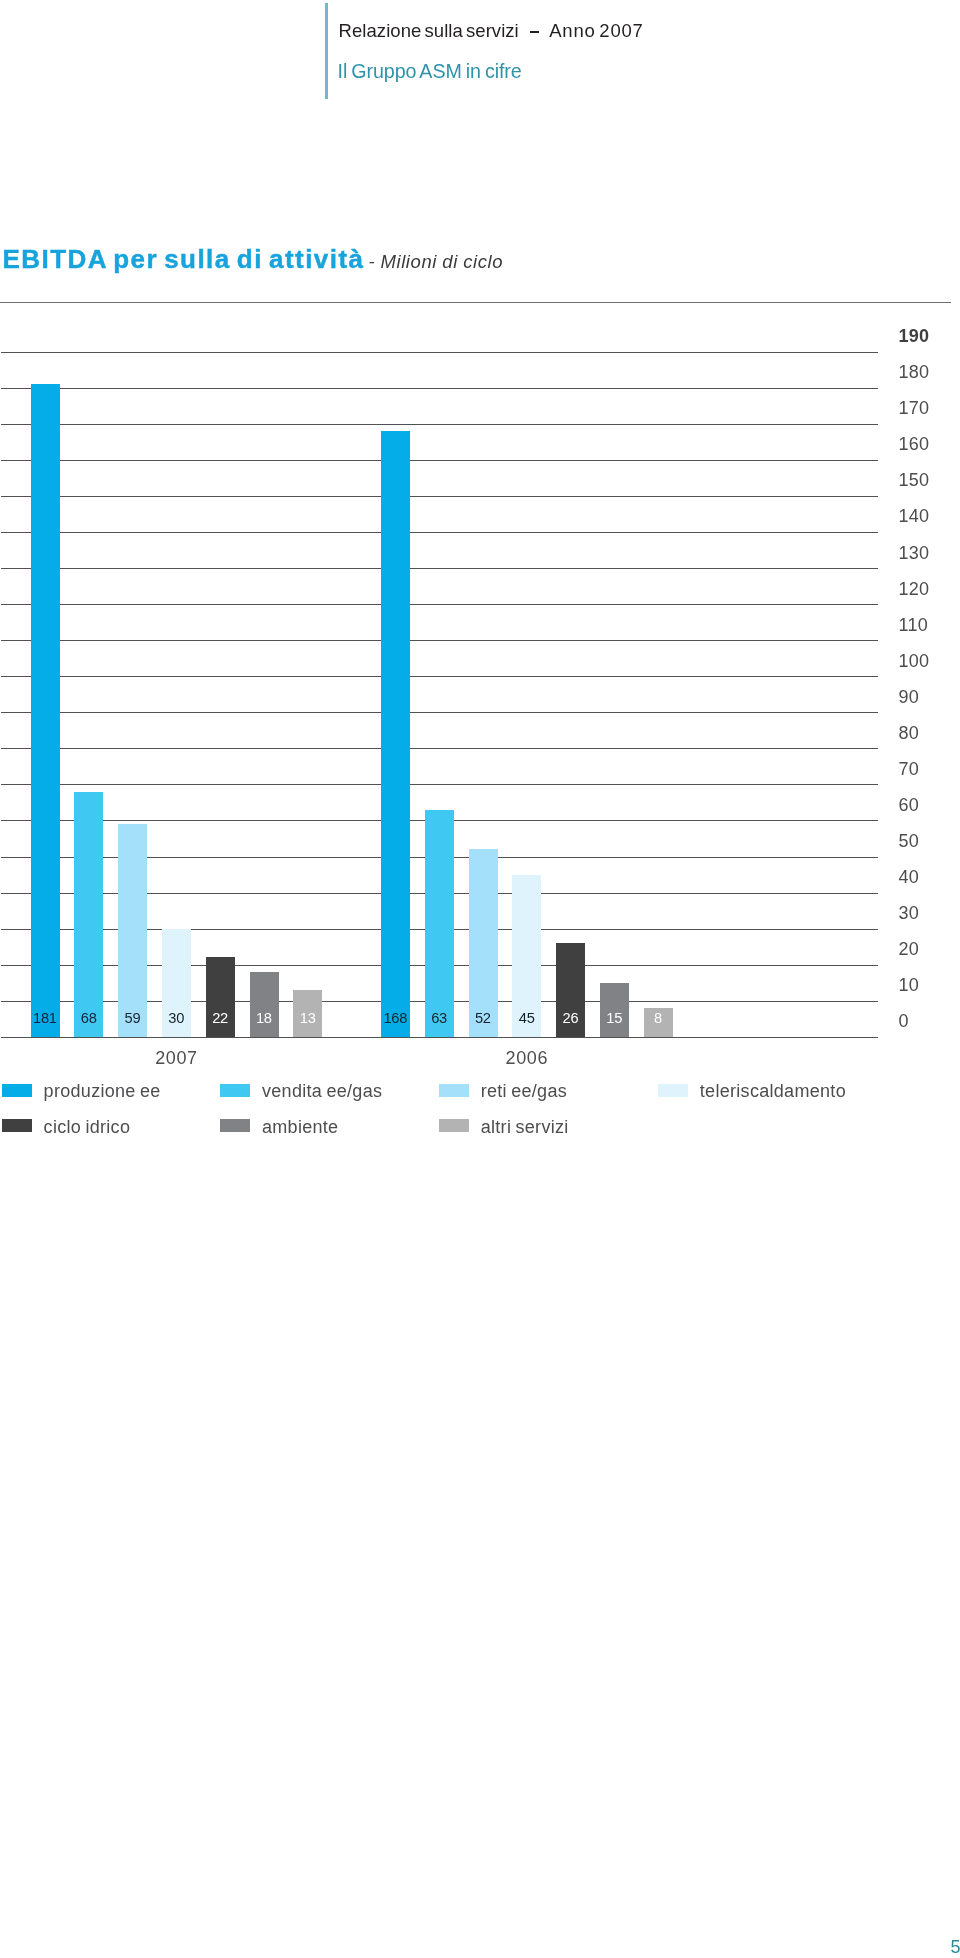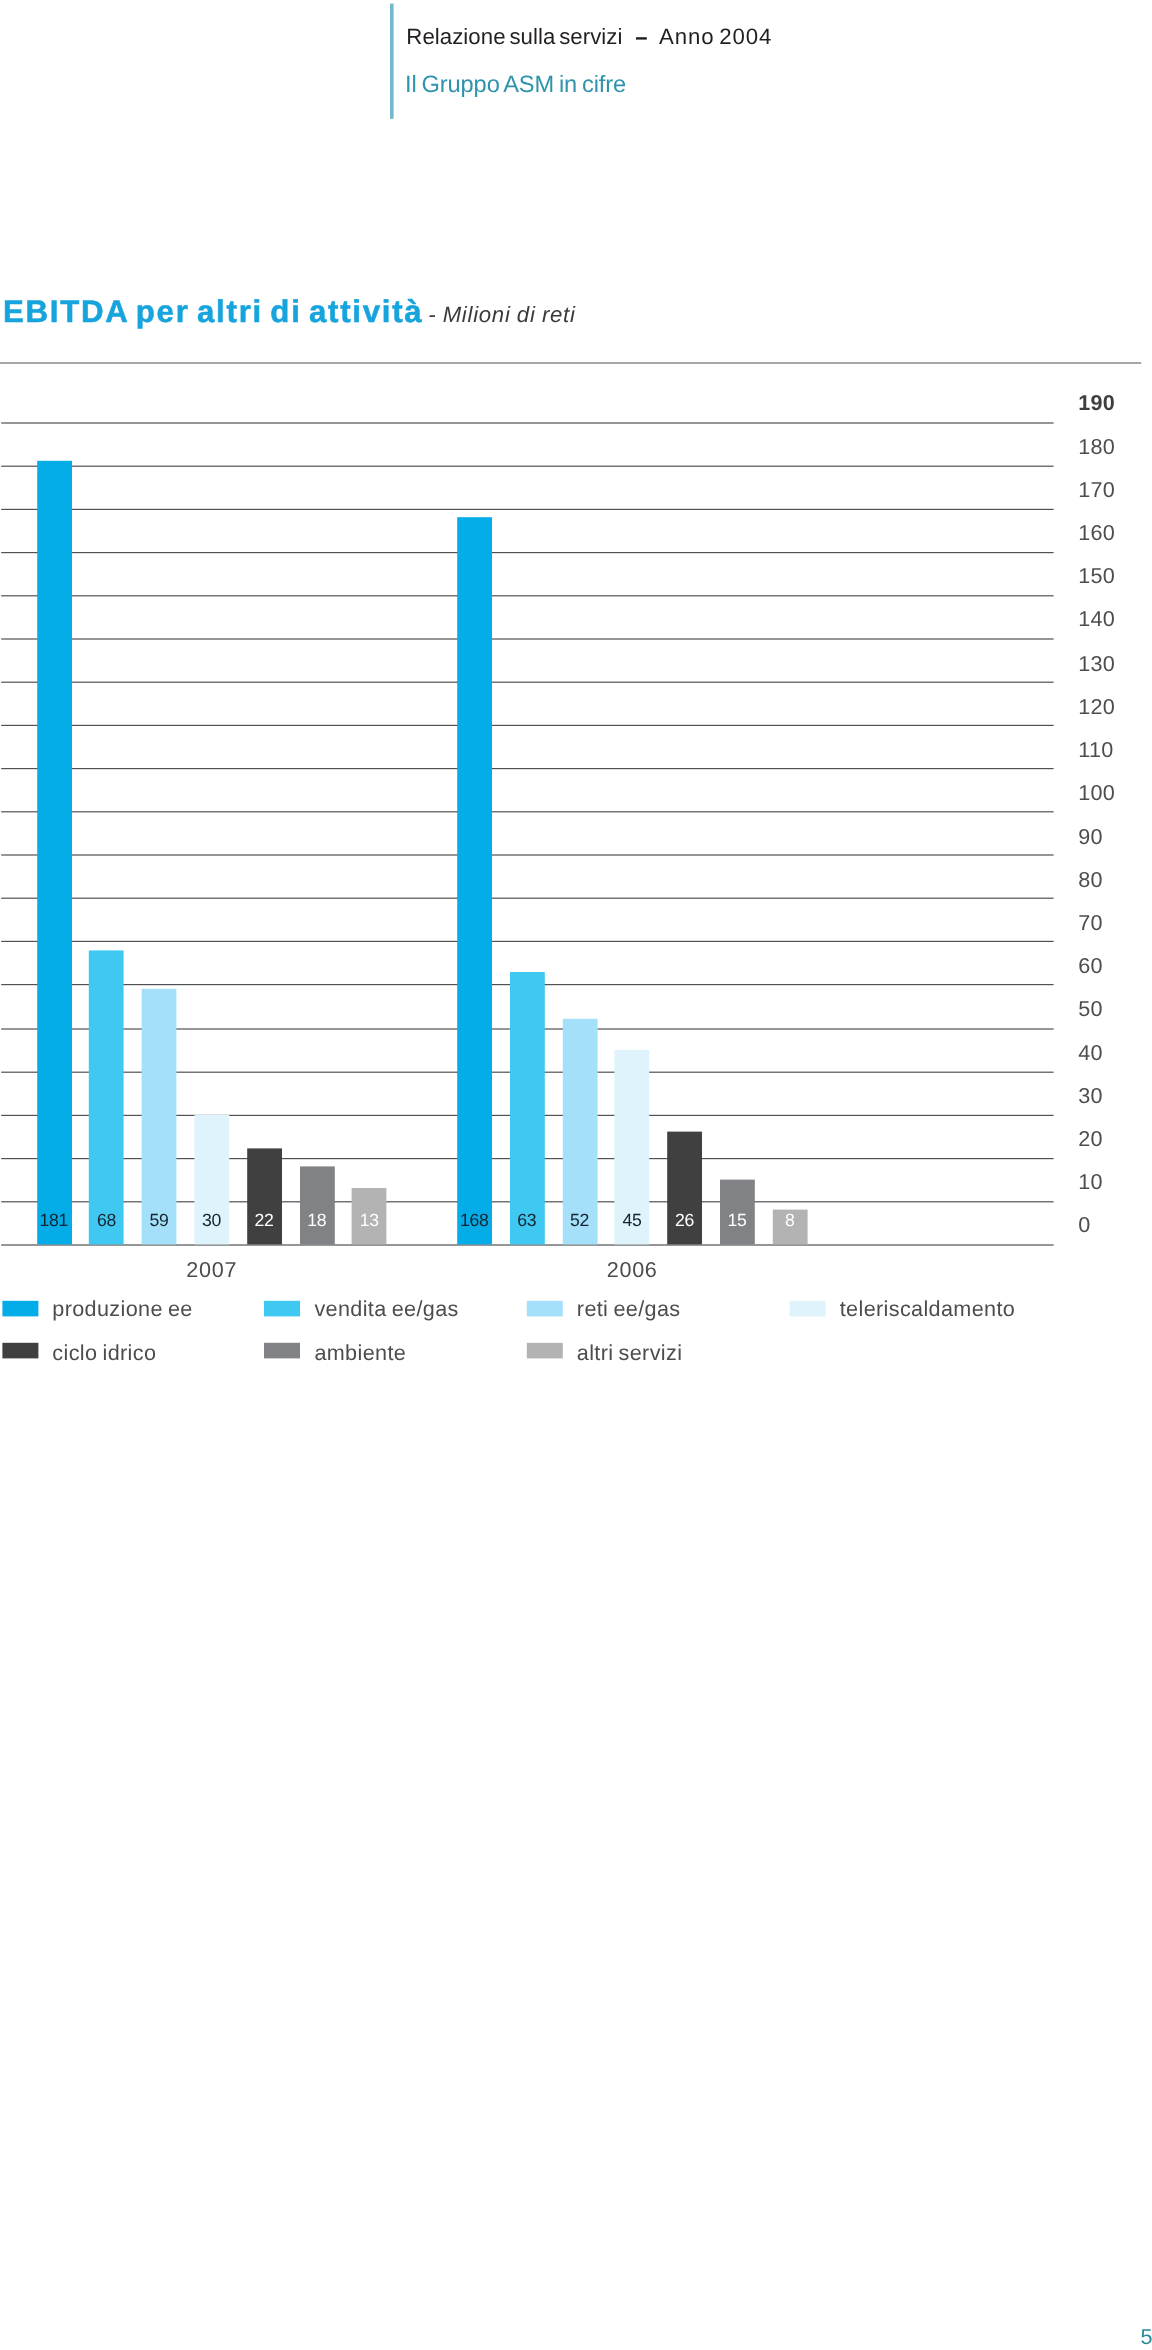--- a/index.html
+++ b/index.html
@@ -46,24 +46,24 @@
   
   .folio{transform:translateZ(0);position:absolute;left:950.5px;top:1946.9px;font-size:18px;color:#2c8b96;
          line-height:0;letter-spacing:0.2px;}
 </style>
 </head>
 <body>
 
 <div class="page">
 
   <div class="rh-rule"></div>
-  <div class="rh-l1"><span>Relazione sulla servizi</span><span class="dash">–</span><span class="yr">Anno 2004</span></div>
+  <div class="rh-l1"><span>Relazione sulla servizi</span><span class="dash">–</span><span class="yr">Anno 2007</span></div>
   <div class="rh-l2">Il Gruppo ASM in cifre</div>
 
-  <div class="sec-title"><span class="main">EBITDA per altri di attività</span><span class="sub">- Milioni di reti</span></div>
+  <div class="sec-title"><span class="main">EBITDA per sulla di attività</span><span class="sub">- Milioni di ciclo</span></div>
   <div class="title-rule"></div>
 
   <div class="chart" id="chart">
       <div class="gridline" style="top: 351.94px; background: rgb(79, 81, 83);"></div>
       <div class="gridline" style="top: 387.98px; background: rgb(79, 81, 83);"></div>
       <div class="gridline" style="top: 424.02px; background: rgb(79, 81, 83);"></div>
       <div class="gridline" style="top: 460.06px; background: rgb(79, 81, 83);"></div>
       <div class="gridline" style="top: 496.1px; background: rgb(79, 81, 83);"></div>
       <div class="gridline" style="top: 532.14px; background: rgb(79, 81, 83);"></div>
       <div class="gridline" style="top: 568.18px; background: rgb(79, 81, 83);"></div>

